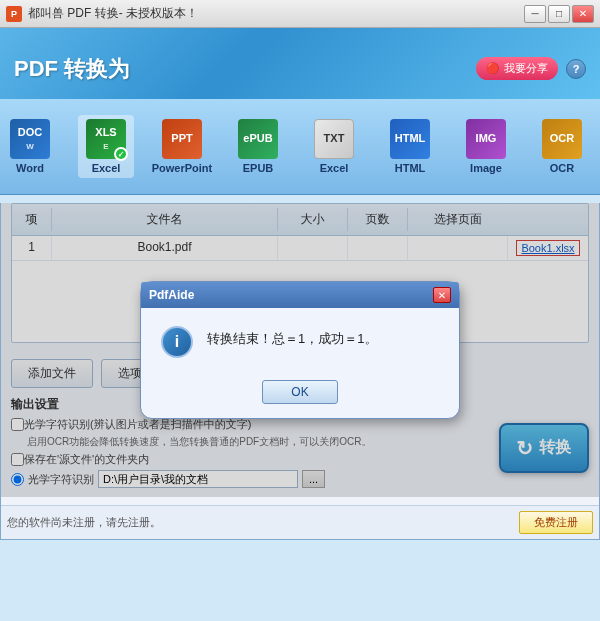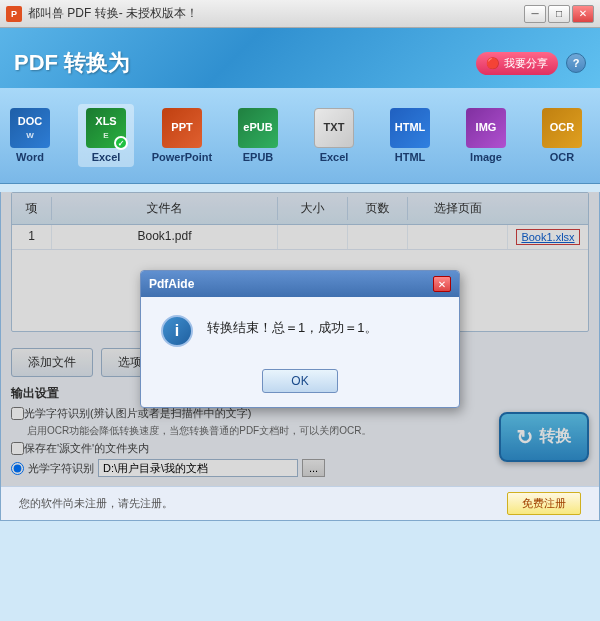--- a/index.html
+++ b/index.html
@@ -59,21 +59,21 @@
       font-size: 10px;
       cursor: pointer;
       color: #333;
     }
     .title-btn.close-btn { background: linear-gradient(to bottom, #f88, #d44); color: white; }
 
     
     .app-header {
       background: linear-gradient(135deg, #5ab4e8 0%, #3090d0 40%, #60c0f0 100%);
       padding: 10px 14px 0 14px;
-      height: 60px;
+      height: 71px;
       display: flex;
       align-items: center;
       justify-content: space-between;
     }
     .app-title {
       color: white;
       font-size: 22px;
       font-weight: bold;
       text-shadow: 1px 1px 2px rgba(0,0,0,0.3);
     }
@@ -302,24 +302,25 @@
       align-items: center;
       justify-content: center;
       gap: 6px;
       box-shadow: 0 2px 6px rgba(0,0,0,0.3);
     }
 
     
     .bottom-bar {
       background: #e8eef8;
       border-top: 1px solid #c0d0e4;
-      padding: 5px 18px;
+      padding: 5px 6px;
       display: flex;
       align-items: center;
       justify-content: space-between;
+      margin-top: 8px;
     }
     .bottom-note {
       font-size: 11px;
       color: #555;
     }
     .register-btn {
       background: linear-gradient(to bottom, #fff8e0, #f8e880);
       border: 1px solid #d0b020;
       border-radius: 2px;
       padding: 3px 14px;
@@ -342,21 +343,21 @@
       bottom: 0;
       background: rgba(0,0,0,0.15);
       display: flex;
       align-items: center;
       justify-content: center;
       z-index: 100;
     }
     .dialog-box {
       background: #f0f4fc;
       border: 1px solid #7090c0;
-      border-radius: 4px;
+      border-radius: 12px;
       width: 320px;
       box-shadow: 2px 4px 12px rgba(0,0,0,0.35);
     }
     .dialog-titlebar {
       background: linear-gradient(to bottom, #6090d0, #4070b0);
       color: white;
       padding: 5px 8px;
       display: flex;
       align-items: center;
       justify-content: space-between;

